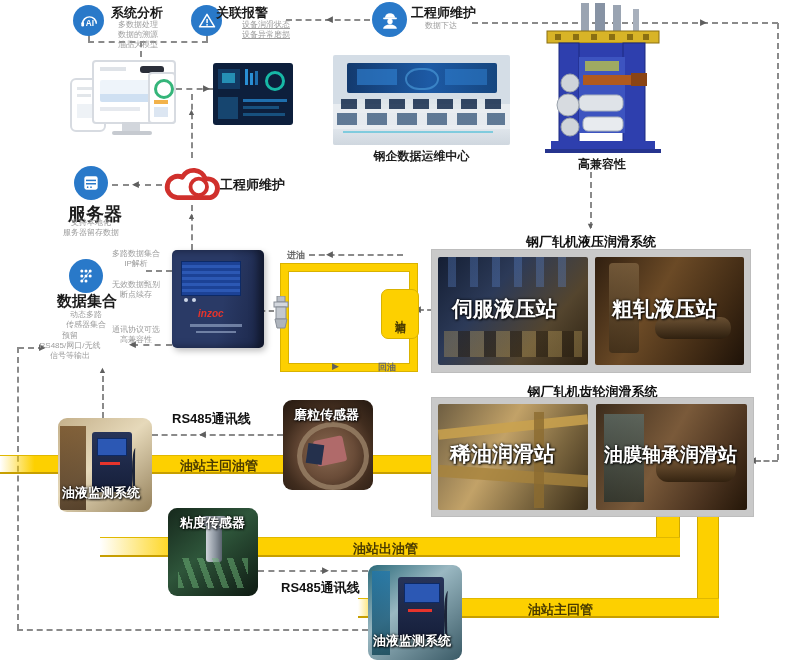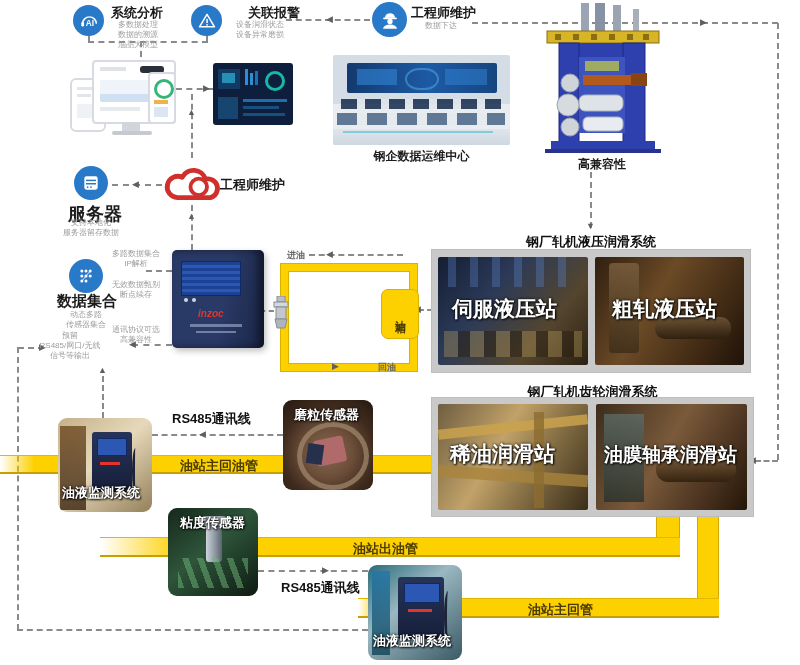--- a/index.html
+++ b/index.html
@@ -9,21 +9,21 @@
   .abs{position:absolute;}
   
   .dh{position:absolute;height:0;border-top:2px dashed #8a8a8a;z-index:1;}
   .dv{position:absolute;width:0;border-left:2px dashed #8a8a8a;z-index:1;}
   .ar{position:absolute;color:#5f5f5f;font-size:9px;line-height:1;z-index:2;}
 
   
   .cic{position:absolute;border-radius:50%;background:#2979c9;display:flex;align-items:center;justify-content:center;z-index:3;}
   .mod-title{position:absolute;font-size:13px;font-weight:bold;color:#1b1b1b;z-index:3;white-space:nowrap;}
   .mod-sub{position:absolute;font-size:8px;line-height:10px;color:#9c9c9c;text-align:center;z-index:3;}
-  .mod-sub.left{text-align:center;}
+  .mod-sub.left{text-align:right;text-decoration:underline;}
 
   
   .sysbox{position:absolute;background:#c9c9c9;z-index:3;box-shadow:0 0 0 1px #bdbdbd;}
   .systitle{position:absolute;font-size:13px;font-weight:bold;color:#111;text-align:center;z-index:3;white-space:nowrap;}
 
   
   .ph{position:absolute;border-radius:9px;overflow:hidden;z-index:5;}
   .ph.sq{border-radius:2px;}
   .plabel{position:absolute;color:#fff;font-weight:bold;text-shadow:0 0 3px #000,1px 1px 2px rgba(0,0,0,.9);z-index:6;white-space:nowrap;}
 
@@ -66,21 +66,21 @@
     <div>油品大模型</div>
   </div>
 
   <div class="cic" style="left:191px;top:5px;width:31px;height:31px;">
     <svg width="20" height="20" viewBox="0 0 24 24">
       <path d="M12 4 L21 19 L3 19 Z" fill="none" stroke="#fff" stroke-width="1.8" stroke-linejoin="round"></path>
       <rect x="11.2" y="9.5" width="1.8" height="5" fill="#fff"></rect>
       <circle cx="12.1" cy="16.6" r="1.1" fill="#fff"></circle>
     </svg>
   </div>
-  <div class="mod-title" style="left:248px;top:4px;">关联报警</div>
+  <div class="mod-title" style="left:216px;top:4px;">关联报警</div>
   <div class="mod-sub left" style="left:230px;top:20px;width:60px;">
     <div>设备润滑状态</div>
     <div>设备异常磨损</div>
   </div>
 
   <div class="dh" style="left:286px;top:19px;width:84px;"></div>
   <div class="ar" style="left:326px;top:15px;">◀</div>
 
   <div class="cic" style="left:372px;top:2px;width:35px;height:35px;">
     <svg width="22" height="22" viewBox="0 0 24 24">

